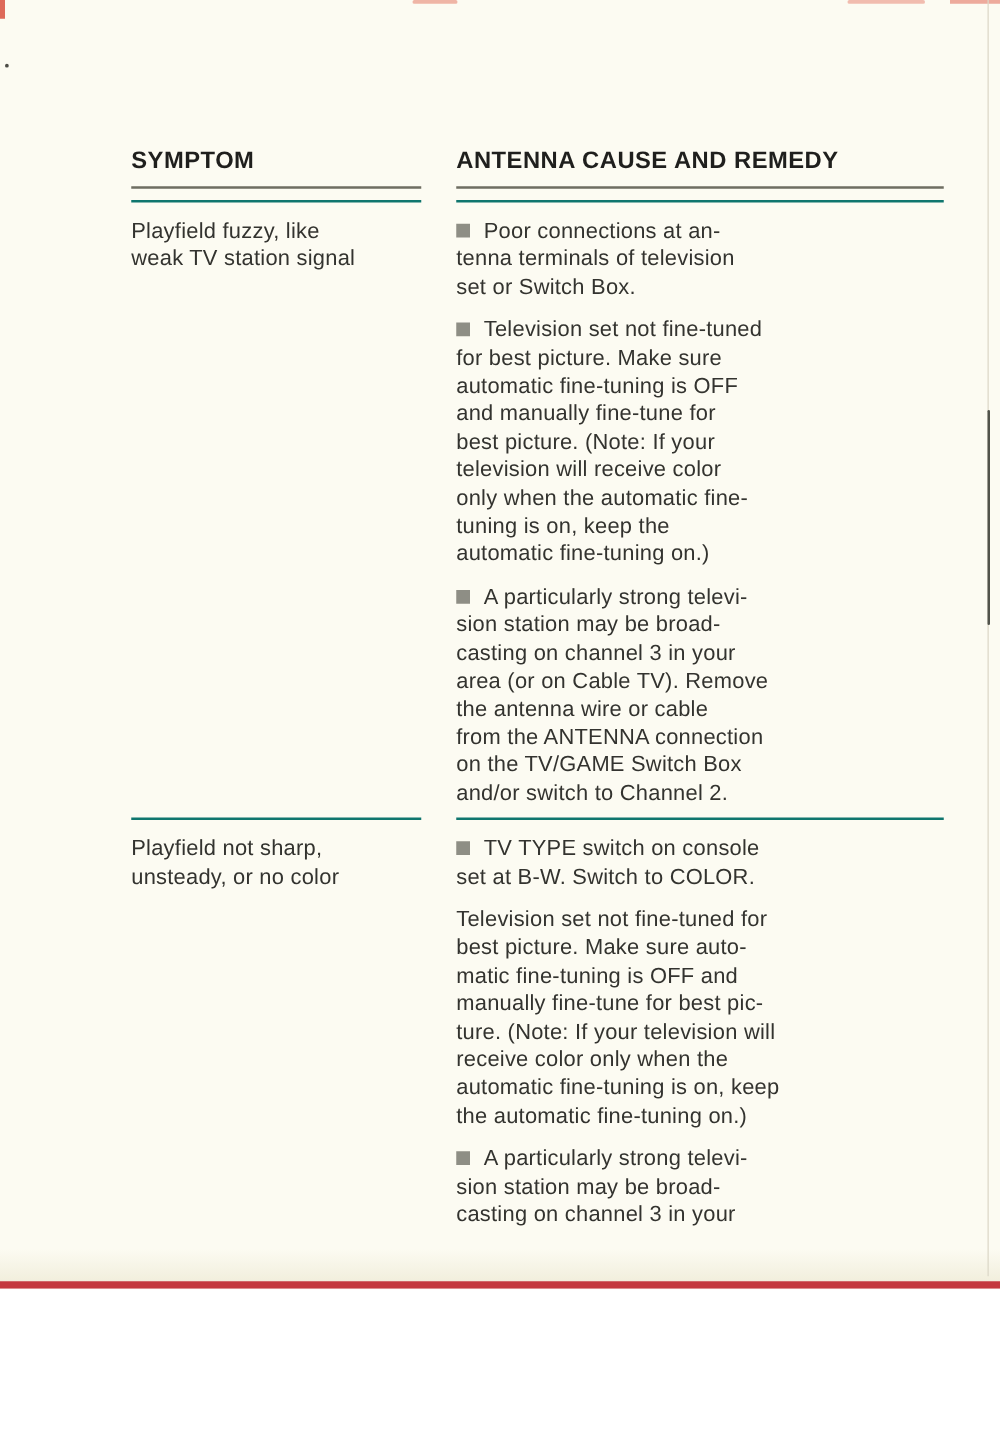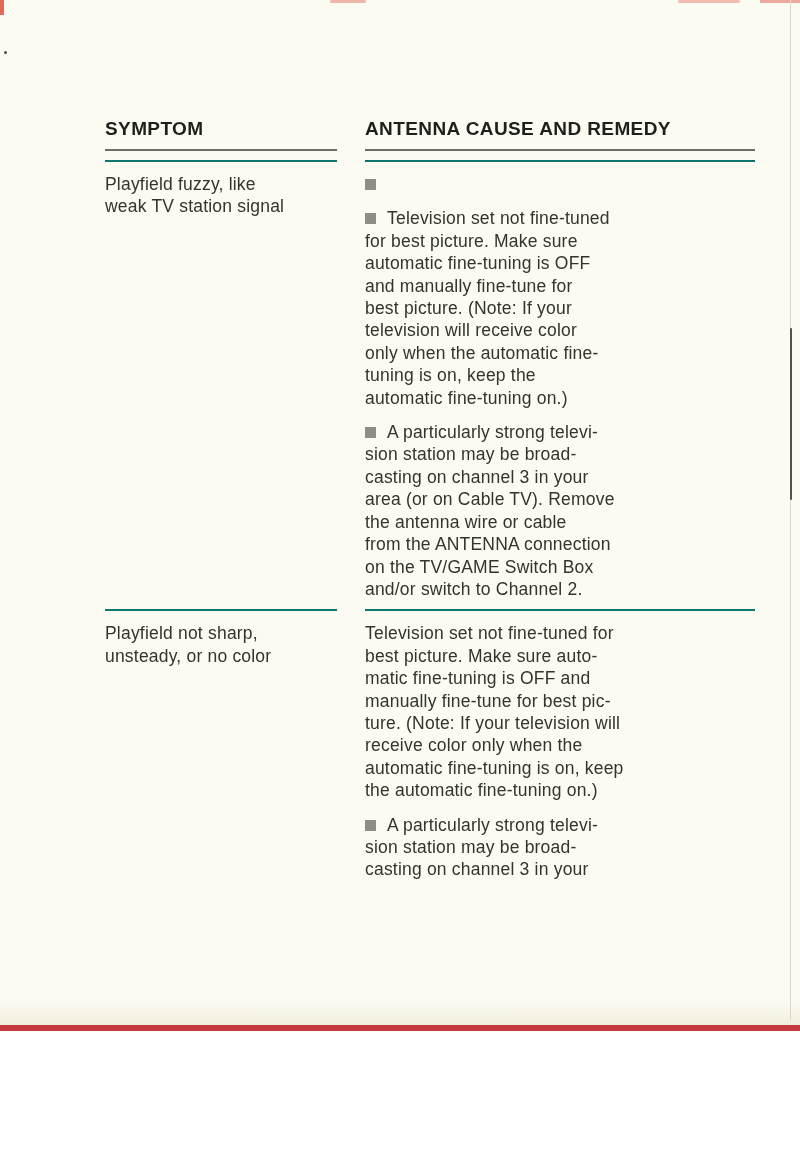--- a/index.html
+++ b/index.html
@@ -102,21 +102,23 @@
     <div class="row">
       <div class="col-header">SYMPTOM</div>
       <div class="col-header">ANTENNA CAUSE AND REMEDY</div>
     </div>
 
 
     <div class="row ruled">
       <div class="cell symptom">Playfield fuzzy, like
 weak TV station signal</div>
       <div class="cell">
-        <p class="remedy"><span class="sq"></span></p>
+        <p class="remedy"><span class="sq"></span><span class="rt">Poor connections at an-
+tenna terminals of television
+set or Switch Box.</span></p>
         <p class="remedy"><span class="sq"></span><span class="rt">Television set not fine-tuned
 for best picture. Make sure
 automatic fine-tuning is OFF
 and manually fine-tune for
 best picture. (Note: If your
 television will receive color
 only when the automatic fine-
 tuning is on, keep the
 automatic fine-tuning on.)</span></p>
         <p class="remedy"><span class="sq"></span><span class="rt">A particularly strong televi-
@@ -127,20 +129,22 @@
 from the ANTENNA connection
 on the TV/GAME Switch Box
 and/or switch to Channel 2.</span></p>
       </div>
     </div>
 
     <div class="row ruled">
       <div class="cell symptom">Playfield not sharp,
 unsteady, or no color</div>
       <div class="cell">
+        <p class="remedy"><span class="sq"></span><span class="rt">TV TYPE switch on console
+set at B-W. Switch to COLOR.</span></p>
         <p class="remedy"><span class="rt">Television set not fine-tuned for
 best picture. Make sure auto-
 matic fine-tuning is OFF and
 manually fine-tune for best pic-
 ture. (Note: If your television will
 receive color only when the
 automatic fine-tuning is on, keep
 the automatic fine-tuning on.)</span></p>
         <p class="remedy"><span class="sq"></span><span class="rt">A particularly strong televi-
 sion station may be broad-

